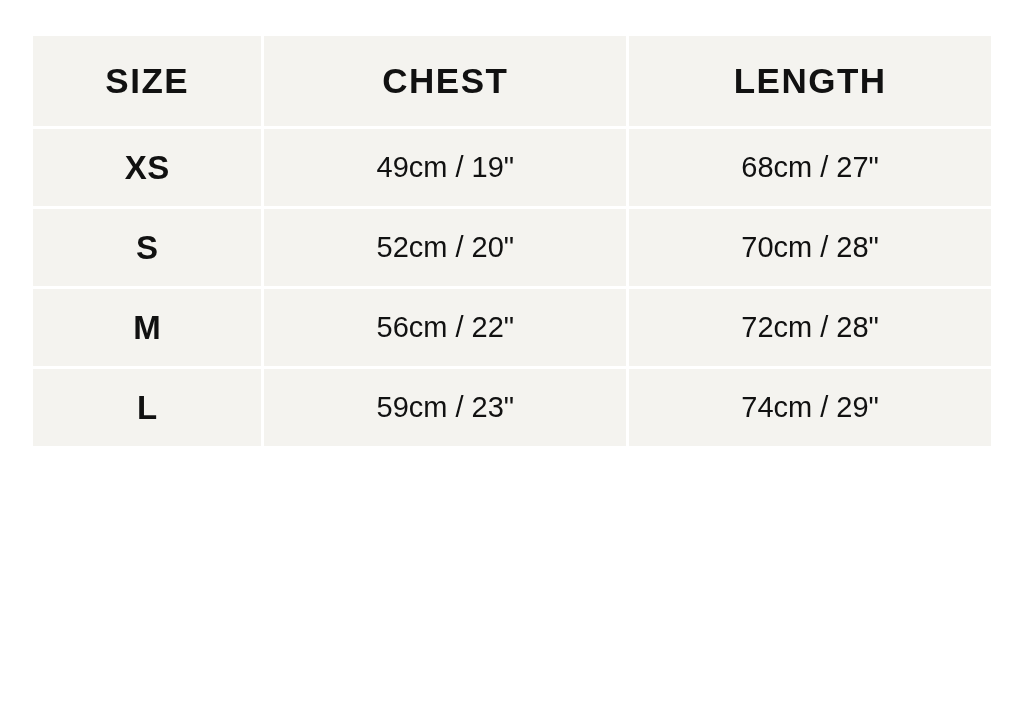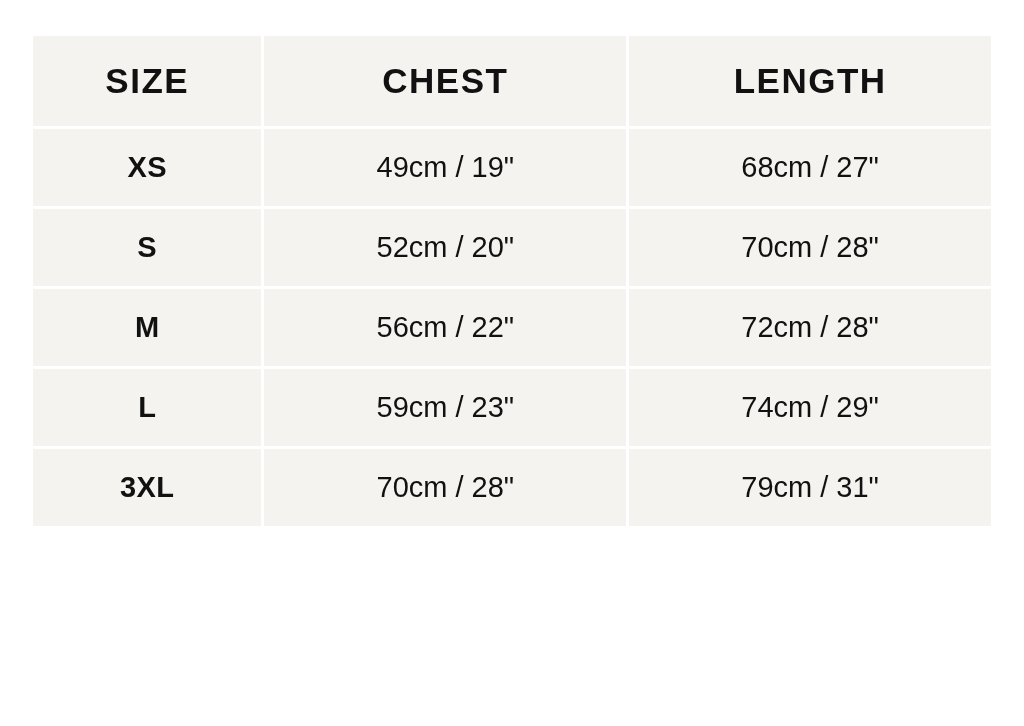--- a/index.html
+++ b/index.html
@@ -41,21 +41,21 @@
     font-size: 35px;
     font-weight: bold;
     letter-spacing: 1.5px;
     color: #111111;
   }
   tbody td {
     height: 75px;
     color: #111111;
   }
   td.col-size {
-    font-size: 29px;
+    font-size: 33px;
     font-weight: bold;
     letter-spacing: 0.5px;
   }
   td.col-meas {
     font-size: 29px;
     font-weight: normal;
   }
   col.c-size { width: 24.0%; }
   col.c-chest { width: 38.0%; }
   col.c-length { width: 38.0%; }
@@ -91,20 +91,15 @@
       <tr>
         <td class="col-size">M</td>
         <td class="col-meas">56cm / 22"</td>
         <td class="col-meas">72cm / 28"</td>
       </tr>
       <tr>
         <td class="col-size">L</td>
         <td class="col-meas">59cm / 23"</td>
         <td class="col-meas">74cm / 29"</td>
       </tr>
-      <tr>
-        <td class="col-size">3XL</td>
-        <td class="col-meas">70cm / 28"</td>
-        <td class="col-meas">79cm / 31"</td>
-      </tr>
     </tbody>
   </table>
 </div>
 
 </body></html>

